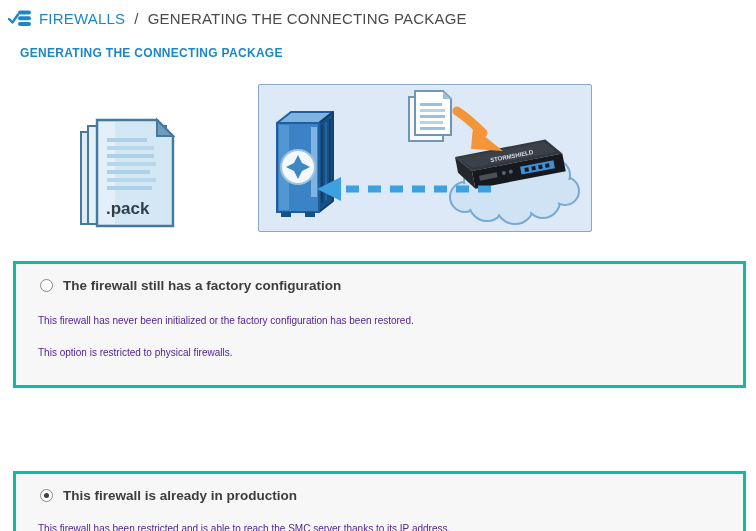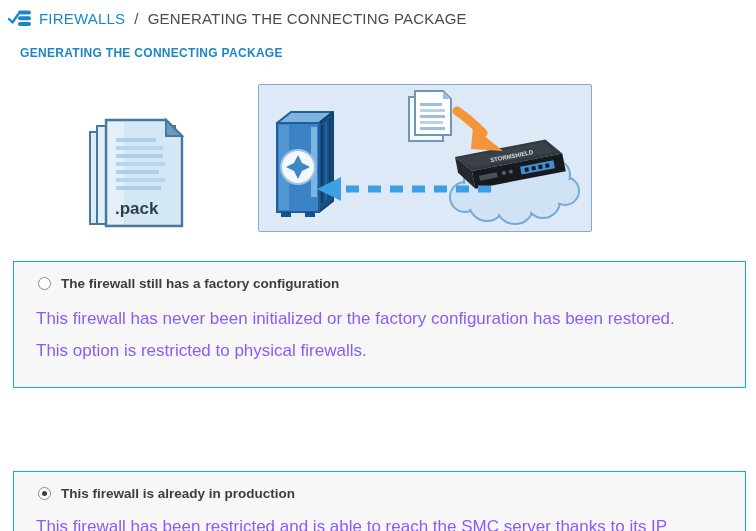--- a/index.html
+++ b/index.html
@@ -12,39 +12,39 @@
                 font-size:15px; letter-spacing:.2px; white-space:nowrap; }
   .crumb-link { color:#1b87c9; cursor:pointer; }
   .crumb-sep, .crumb-page { color:#4b4b4b; }
   .crumb-sep { margin:0 2px; }
 
   
   .page-title { position:absolute; left:20px; top:46px; font-size:12px; font-weight:bold;
                 color:#1b87c9; letter-spacing:.3px; }
 
   
-  .pack-wrap { position:absolute; left:88px; top:115px; }
+  .pack-wrap { position:absolute; left:79px; top:115px; }
   .diagram-box { position:absolute; left:258px; top:84px; width:334px; height:148px;
                  background:#dde9f6; border:1px solid #8aa8c8; border-radius:2px; }
   .diagram-box svg { display:block; }
 
   
   .option-box { position:absolute; left:13px; width:733px; background:#f7f7f7;
-                border:1px solid #14b8a6; }
+                border:3px solid #14b8a6; }
   #option-box-factory { top:261px; height:127px; }
   #option-box-production { top:428px; height:92px;margin-top:43px; }
 
   .opt-head { position:absolute; left:24px; top:14px; display:flex; align-items:center; gap:10px; cursor:pointer; }
   .radio { width:13px; height:13px; border:1px solid #8a8a8a; border-radius:50%;
            background:#fff; position:relative; flex:0 0 auto; }
   .radio[data-checked="true"]::after { content:""; position:absolute; left:3px; top:3px;
            width:5px; height:5px; border-radius:50%; background:#3f3f3f; }
   .opt-label { font-size:13.5px; font-weight:bold; color:#3d3d3d; }
 
-  .opt-body { position:absolute; left:22px; right:22px; font-size:17px; color:#8b5cf6;
+  .opt-body { position:absolute; left:22px; right:22px; font-size:10px; color:#4c1d95;
               line-height:17px; }
   #option-box-factory .opt-body { top:48px; }
   #option-box-production .opt-body { top:46px; }
   .opt-line { display:block; }
   .opt-note { display:block; margin-top:15px; }
 </style>
 </head>
 <body>
 
 <div id="screen">

